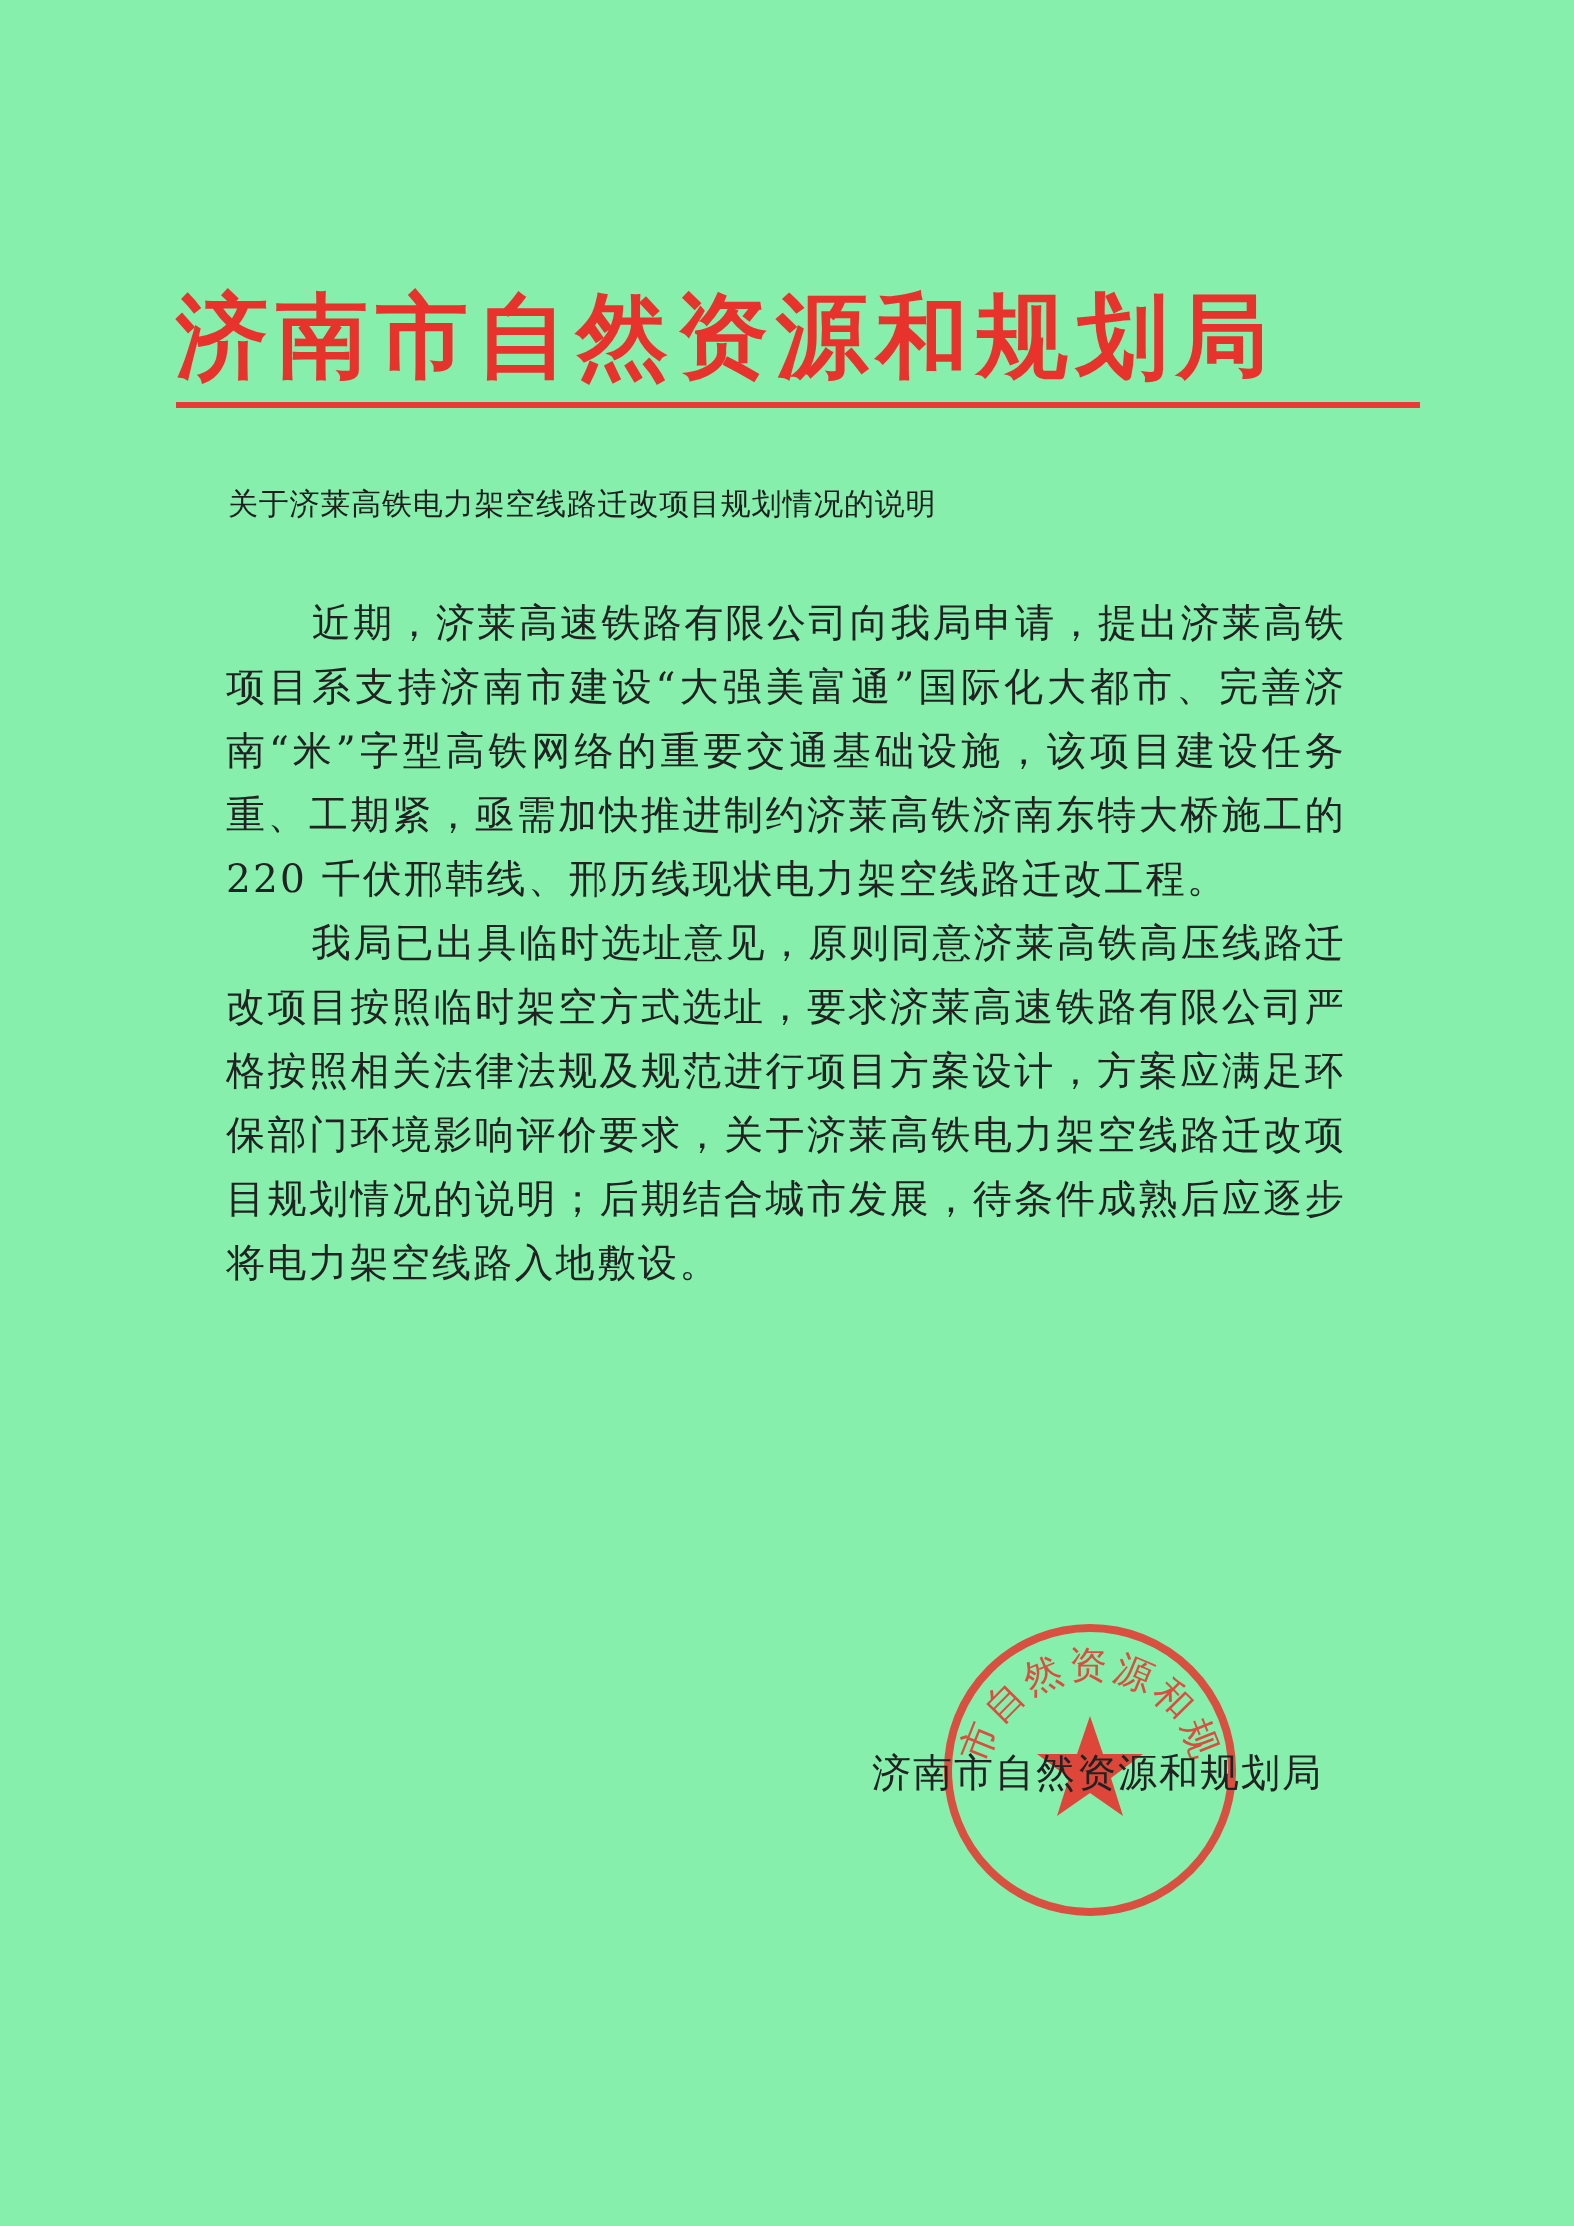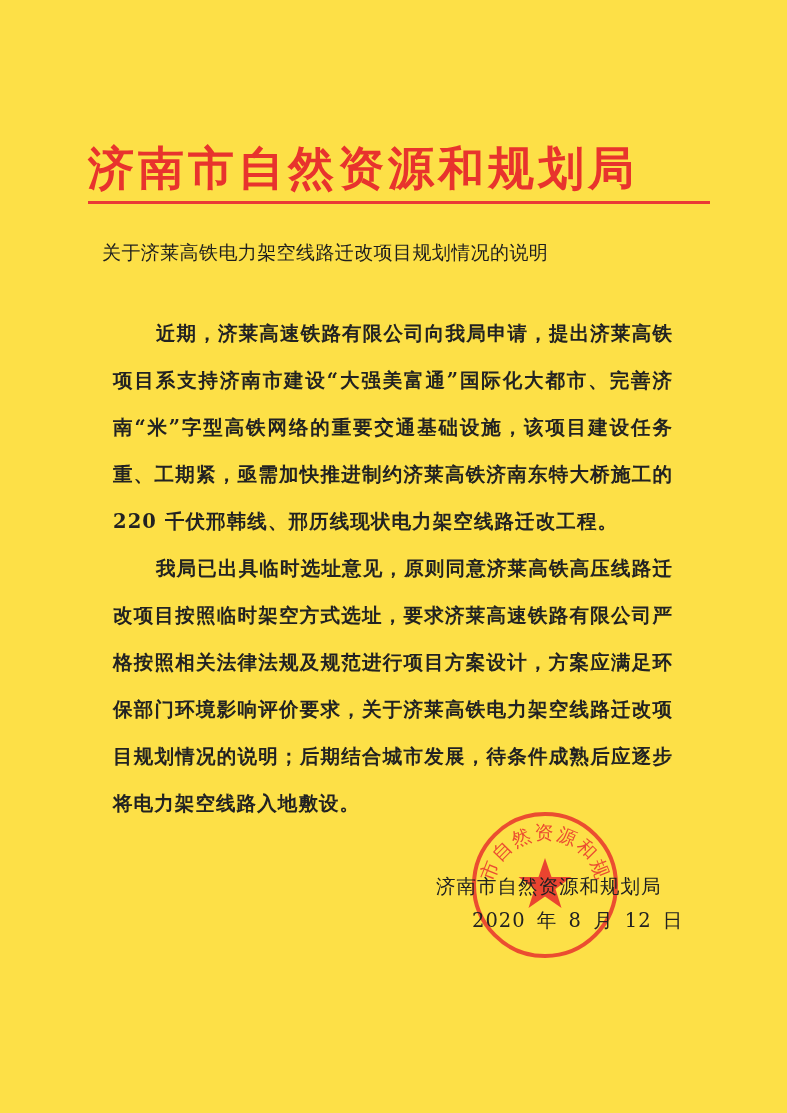--- a/index.html
+++ b/index.html
@@ -13,21 +13,21 @@
       position: relative;
       overflow: hidden;
       font-family: "DejaVu Serif", "Liberation Serif", serif;
       color: #1a1a1a;
     }
     .page {
       position: absolute;
       left: 0; top: 0;
       width: 787px;
       height: 1113px;
-      background: #fde047;
+      background: #86efac;
     }
     .letterhead {
       position: absolute;
       left: 88px;
       top: 138px;
       width: 620px;
       font-family: "DejaVu Serif", "Liberation Serif", serif;
       font-size: 46px;
       font-weight: bold;
       color: #e8332d;
@@ -38,39 +38,38 @@
     .red-rule {
       position: absolute;
       left: 88px;
       top: 201px;
       width: 622px;
       height: 3px;
       background: #ea3a35;
     }
     .doc-title {
       position: absolute;
-      left: 102px;
+      left: 114px;
       top: 237px;
       width: 600px;
-      font-size: 19px;
+      font-size: 15px;
       line-height: 30px;
       color: #1e1e1e;
       letter-spacing: 0.4px;
       white-space: nowrap;
     }
     .body-text {
       position: absolute;
       left: 113px;
-      top: 310px;
+      top: 296px;
       width: 560px;
       font-size: 19.5px;
-      line-height: 47px;
+      line-height: 32px;
       color: #222;
       letter-spacing: 1.1px;
-      font-weight: bold;
     }
     .para {
       margin: 0;
       text-indent: 2.2em;
       text-align: justify;
     }
     .seal {
       position: absolute;
       left: 470px;
       top: 810px;
@@ -120,16 +119,15 @@
     </defs>
     <circle cx="75" cy="75" r="71" fill="none" stroke="#e8332d" stroke-width="4" opacity="0.85"></circle>
     <text font-family="DejaVu Serif, serif" font-size="19" fill="#e8332d" opacity="0.85" letter-spacing="2">
       <textPath href="#sealArc" startOffset="50%" text-anchor="middle">济南市自然资源和规划局</textPath>
     </text>
     <polygon points="75,48 81.5,67 101.5,67 85.5,79 91.5,98 75,86.5 58.5,98 64.5,79 48.5,67 68.5,67" fill="#e8332d" opacity="0.9"></polygon>
   </svg>
 
   <div class="signature">
     <span class="sig-org">济南市自然资源和规划局</span>
-    <span class="sig-date">2020 年 8 月 12 日</span>
   </div>
 
 </div>
 
 </body></html>

